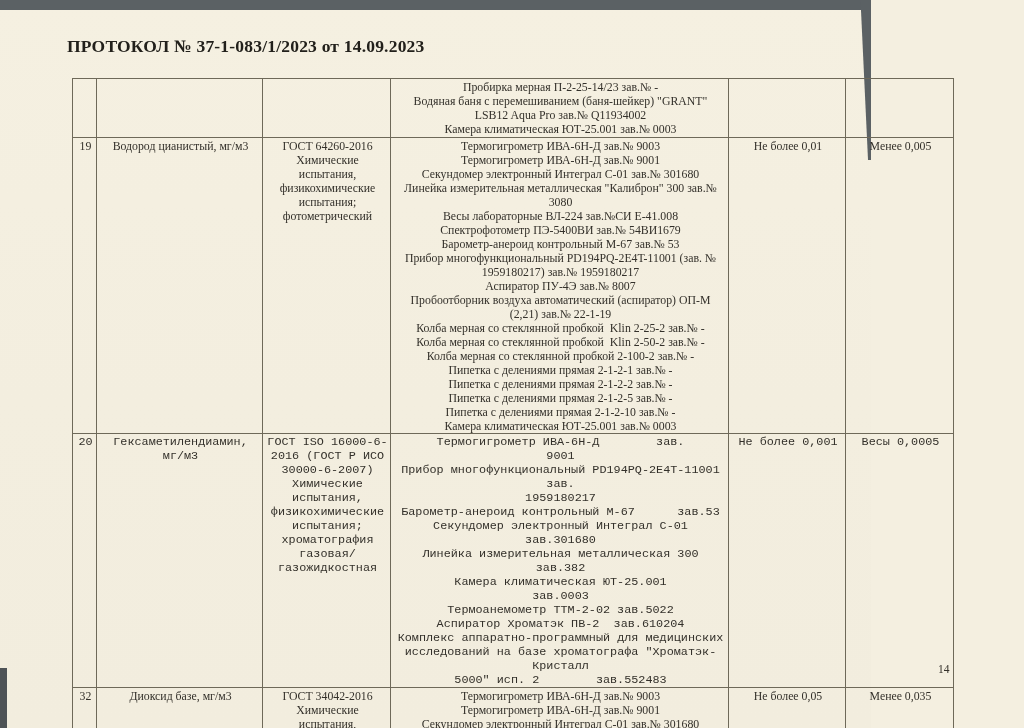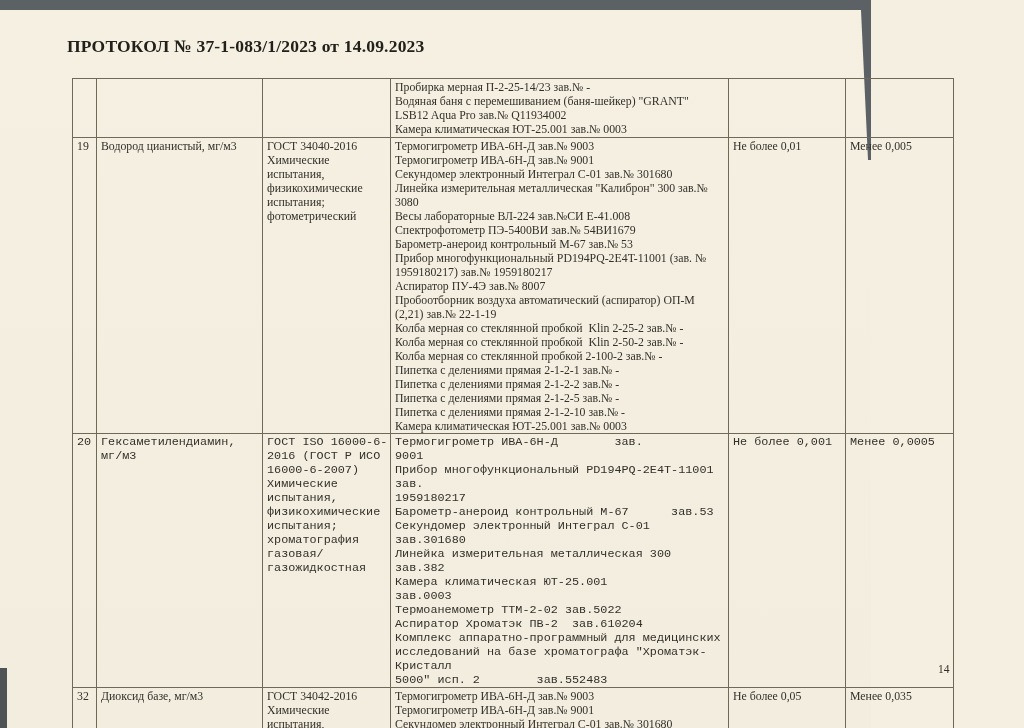--- a/index.html
+++ b/index.html
@@ -52,21 +52,21 @@
     position: absolute;
     left: 72px;
     top: 78px;
     width: 881px;
     border-collapse: collapse;
     table-layout: fixed;
   }
   table.results-table td {
     border: 1px solid #6e6959;
     vertical-align: top;
-    text-align: left;
+    text-align: center;
     font-size: 11.8px;
     line-height: 14px;
     padding: 1px 2px 0 4px;
     white-space: pre-wrap;
     overflow: hidden;
     color: #33302a;
   }
   tr.row-cont  td { height: 57px; }
   tr.row-19    td { height: 293px; margin-left: 23px; }
   tr.row-20    td { height: 170px; font-family: Liberation Mono, monospace; }
@@ -107,21 +107,21 @@
         <td>Пробирка мерная П-2-25-14/23 зав.№ -
 Водяная баня с перемешиванием (баня-шейкер) "GRANT"
 LSB12 Aqua Pro зав.№ Q11934002
 Камера климатическая ЮТ-25.001 зав.№ 0003</td>
         <td></td>
         <td></td>
       </tr>
       <tr class="row-19">
         <td>19</td>
         <td>Водород цианистый, мг/м3</td>
-        <td>ГОСТ 34040-2016
+        <td>ГОСТ 64260-2016
 Химические
 испытания,
 физикохимические
 испытания;
 фотометрический</td>
         <td>Термогигрометр ИВА-6Н-Д зав.№ 9003
 Термогигрометр ИВА-6Н-Д зав.№ 9001
 Секундомер электронный Интеграл С-01 зав.№ 301680
 Линейка измерительная металлическая "Калиброн" 300 зав.№
 3080
@@ -142,41 +142,41 @@
 Пипетка с делениями прямая 2-1-2-10 зав.№ -
 Камера климатическая ЮТ-25.001 зав.№ 0003</td>
         <td>Не более 0,01</td>
         <td>Менее 0,005</td>
       </tr>
       <tr class="row-20">
         <td>20</td>
         <td>Гексаметилендиамин, мг/м3</td>
         <td>ГОСТ ISO 16000-6-
 2016 (ГОСТ Р ИСО
-16000-6-2007)
+30000-6-2007)
 Химические
 испытания,
 физикохимические
 испытания;
 хроматография
 газовая/газожидкостная</td>
         <td>Термогигрометр ИВА-6Н-Д        зав.        9001
 Прибор многофункциональный PD194PQ-2E4T-11001 зав.
 1959180217
 Барометр-анероид контрольный М-67      зав.53
 Секундомер электронный Интеграл С-01 зав.301680
 Линейка измерительная металлическая 300          зав.382
 Камера климатическая ЮТ-25.001          зав.0003
 Термоанемометр ТТМ-2-02 зав.5022
 Аспиратор Хроматэк ПВ-2  зав.610204
 Комплекс аппаратно-программный для медицинских
 исследований на базе хроматографа "Хроматэк-Кристалл
 5000" исп. 2        зав.552483</td>
         <td>Не более 0,001</td>
-        <td>Менее 0,0005</td>
+        <td>Весы 0,0005</td>
       </tr>
       <tr class="row-21">
         <td>32</td>
         <td>Диоксид базе, мг/м3</td>
         <td>ГОСТ 34042-2016
 Химические
 испытания,
 физикохимические</td>
         <td>Термогигрометр ИВА-6Н-Д зав.№ 9003
 Термогигрометр ИВА-6Н-Д зав.№ 9001

